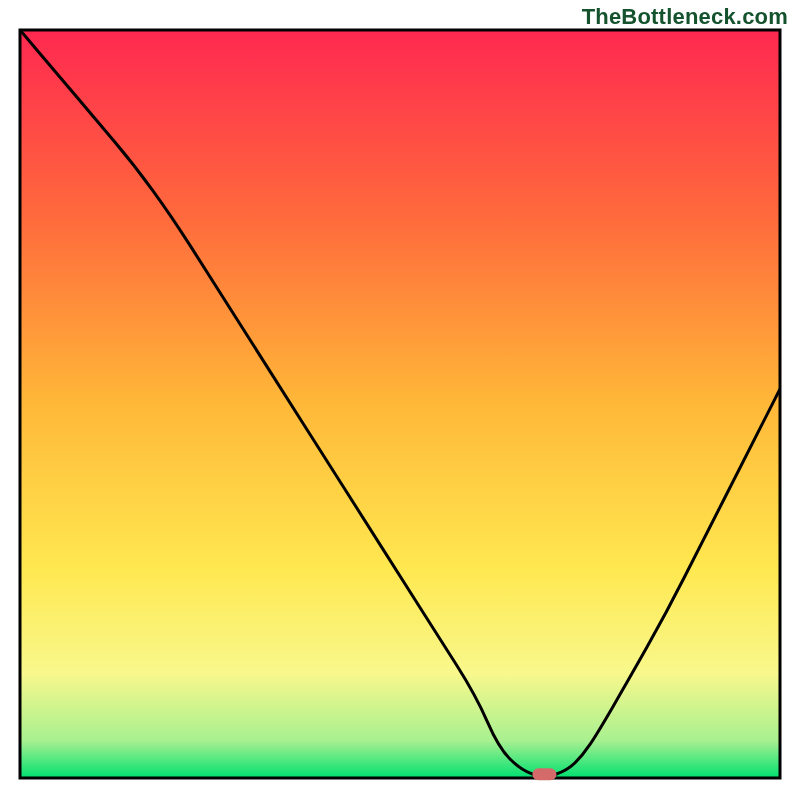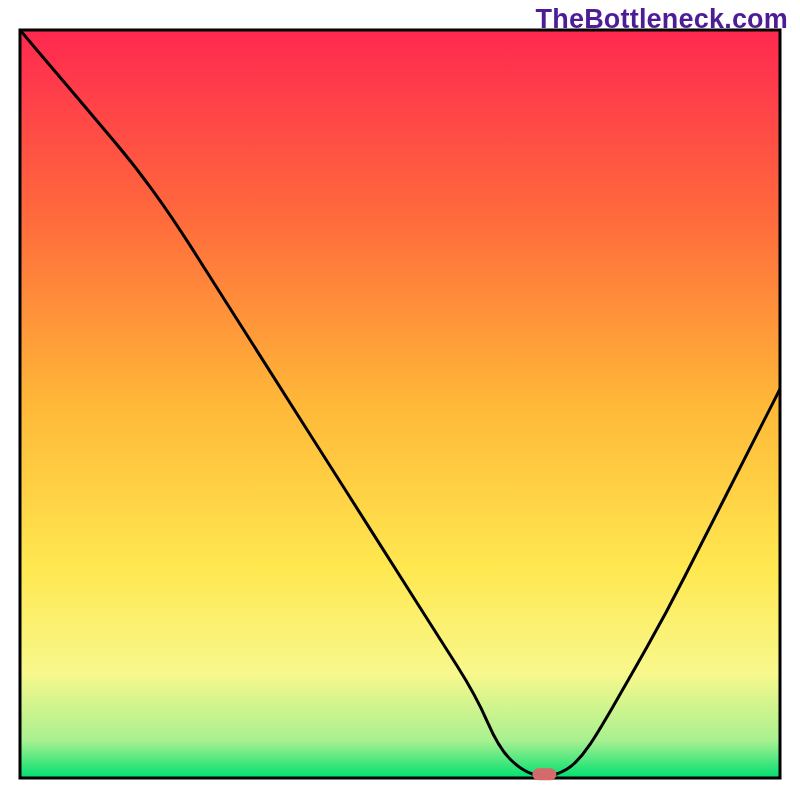--- a/index.html
+++ b/index.html
@@ -12,23 +12,23 @@
   }
   .stage {
     position: relative;
     width: 800px;
     height: 800px;
   }
   .watermark {
     position: absolute;
     top: 4px;
     right: 12px;
-    font-size: 27px;
+    font-size: 22px;
     font-weight: bold;
-    color: #4c1d95;
+    color: #14532d;
     letter-spacing: 0.2px;
     z-index: 5;
   }
   svg.chart {
     position: absolute;
     left: 0;
     top: 0;
     width: 800px;
     height: 800px;
   }

